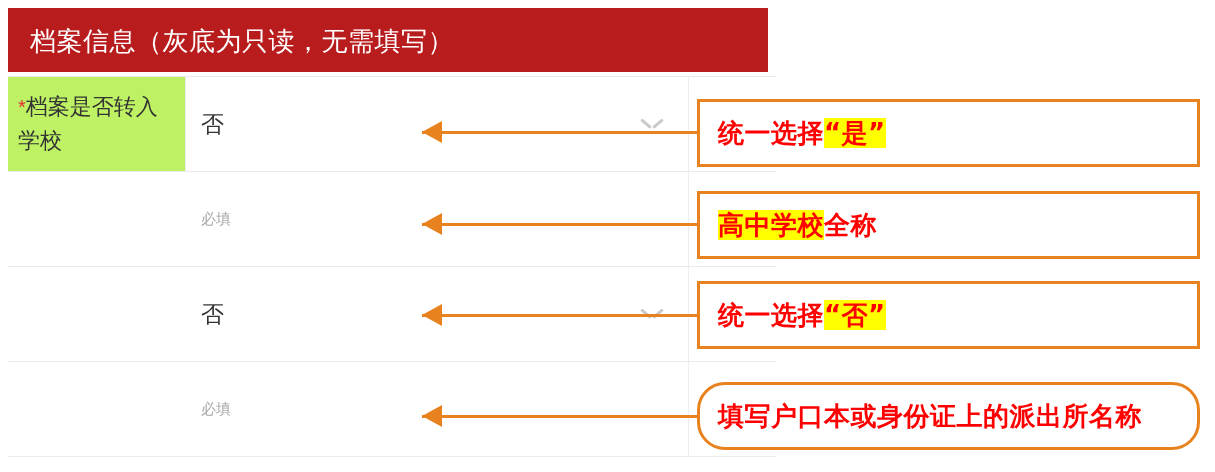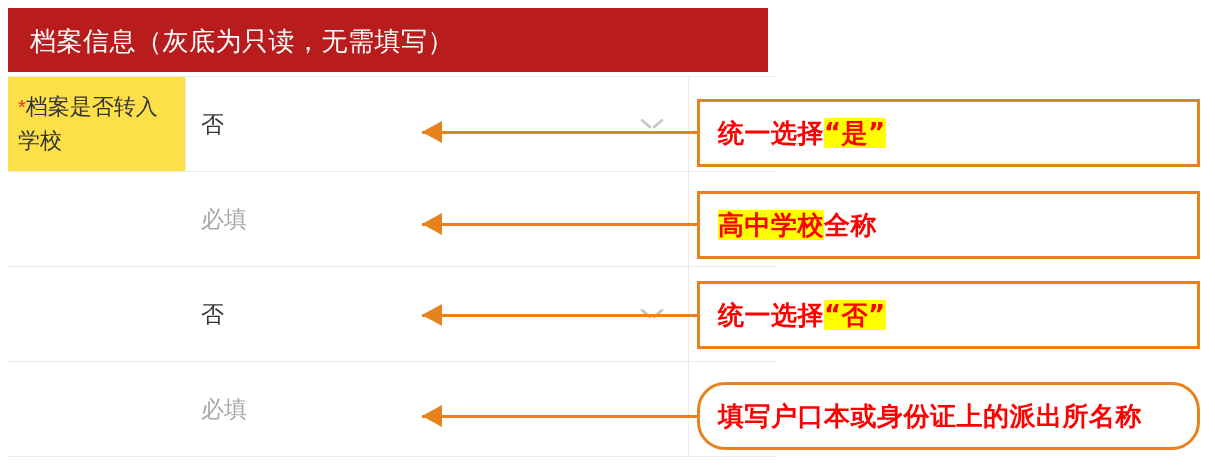--- a/index.html
+++ b/index.html
@@ -56,21 +56,21 @@
     height: 95px;
     border-bottom: 1px solid #ebebeb;
     box-sizing: border-box;
   }
   .row-label {
     position: absolute;
     left: 0;
     top: 0;
     width: 178px;
     height: 100%;
-    background: #fde047;
+    background: #bef264;
     border-right: 1px solid #ebebeb;
     box-sizing: border-box;
     padding: 13px 8px 0 10px;
     font-size: 22px;
     line-height: 34px;
     color: #333333;
   }
   .req-star {
     color: #e03131;
     font-size: 20px;
@@ -85,21 +85,21 @@
     box-sizing: border-box;
     padding: 0 14px;
     display: flex;
     align-items: center;
   }
   .field-value {
     font-size: 23px;
     color: #333333;
   }
   .field-placeholder {
-    font-size: 23px;
+    font-size: 15px;
     color: #a8a8a8;
   }
   .row-tail {
     position: absolute;
     right: 0;
     top: 0;
     width: 88px;
     height: 100%;
     border-left: 1px solid #ededed;
     box-sizing: border-box;

